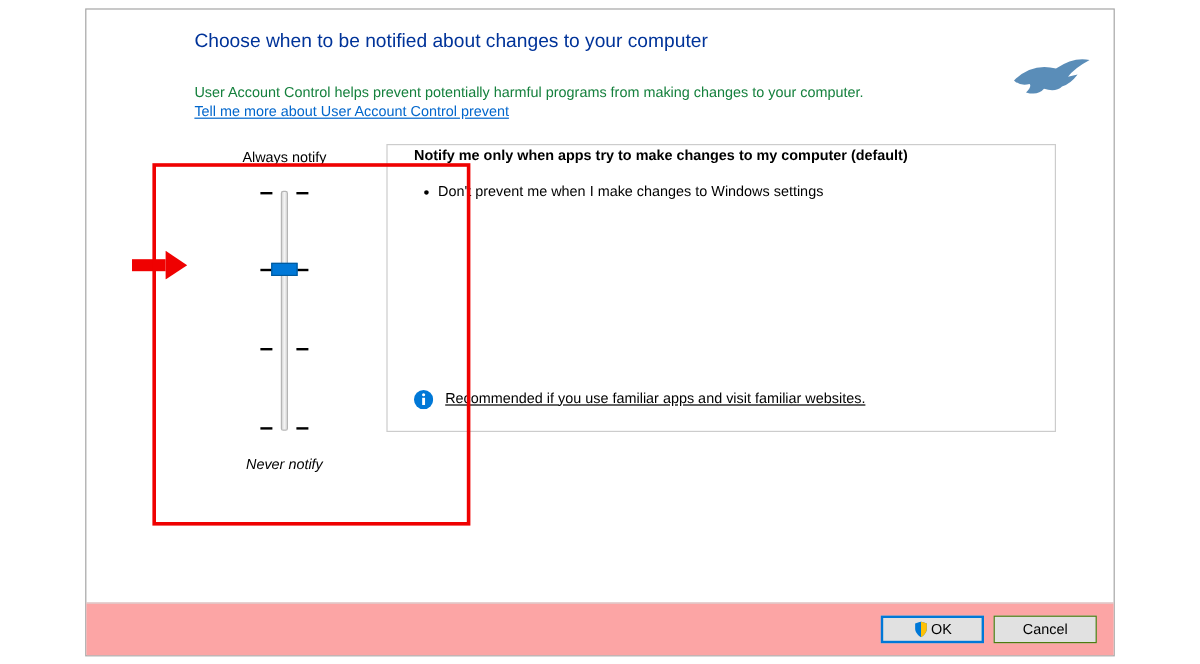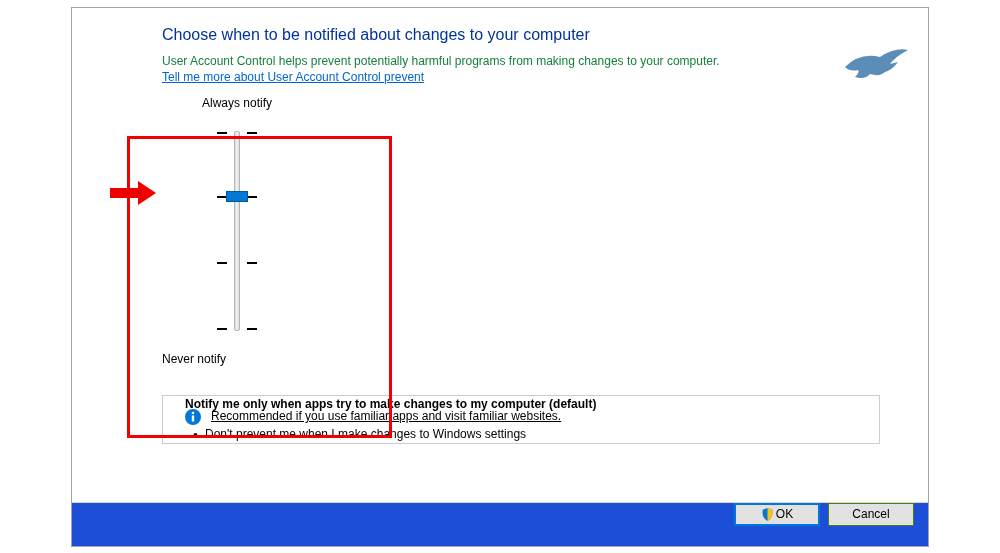--- a/index.html
+++ b/index.html
@@ -4,41 +4,41 @@
   <style>
     * { box-sizing: border-box; margin: 0; padding: 0; }
     body { font-family: 'Segoe UI', Tahoma, sans-serif; font-size: 12px; background: #fff; display: flex; justify-content: center; align-items: center; height: 553px; width: 1000px; }
     .window { width: 858px; height: 540px; border: 1px solid #a5a5a5; background: #fff; position: relative; }
     .titlebar { height: 30px; display: flex; align-items: center; padding: 0 0 0 8px; border-bottom: 1px solid #e5e5e5; }
     .titlebar-icon { width: 16px; height: 16px; margin-right: 6px; }
     .titlebar-text { font-size: 12px; color: #000; flex: 1; }
     .win-controls { display: flex; height: 100%; }
     .win-btn { width: 46px; height: 30px; display: flex; align-items: center; justify-content: center; font-family: 'Segoe UI', sans-serif; cursor: default; }
     .content { padding: 18px 48px 0 90px; position: relative; }
-    .page-title { color: #003399; font-size: 16px; font-weight: normal; margin-bottom: 10px; }
+    .page-title { color: #003399; font-size: 16px; font-weight: normal; margin-bottom: 26px; }
     .description { font-size: 12px; color: #15803d; margin-bottom: 2px; }
     .link { color: #0066cc; text-decoration: underline; cursor: pointer; font-size: 12px; }
-    .main-area { display: flex; margin-top: 8px; gap: 29px; flex-direction: column; }
+    .main-area { display: flex; margin-top: 20px; gap: 10px; }
     .slider-section { width: 150px; position: relative; padding-top: 4px; }
     .slider-label-top { text-align: center; font-size: 12px; margin-bottom: 15px; }
-    .slider-label-bottom { font-size: 12px; margin-top: 15px; }
+    .slider-label-bottom { text-align: center; font-size: 12px; margin-top: 15px; font-style: italic; }
     .slider-track-area { position: relative; height: 212px; display: flex; justify-content: center; align-items: center; }
     .slider-track { width: 6px; height: 200px; background: linear-gradient(to right, #d8d8d8, #f5f5f5, #d8d8d8); border: 1px solid #b5b5b5; border-radius: 2px; position: relative; }
     .slider-tick { position: absolute; width: 10px; height: 2px; background: #000; }
     .slider-tick.left { left: -18px; }
     .slider-tick.right { right: -18px; }
     .slider-thumb { position: absolute; width: 22px; height: 11px; background: #0078d7; border: 1px solid #005a9e; left: 50%; transform: translateX(-50%); cursor: pointer; }
     .arrow { position: absolute; left: -52px; top: 56px; }
     .info-panel { border: 1px solid #ccc; flex: 1; padding: 0 22px; height: 240px; position: relative; }
     .info-title { font-size: 12px; font-weight: bold; margin-bottom: 14px; line-height: 1.4; }
     .info-bullet { font-size: 12px; padding-left: 20px; position: relative; line-height: 1.4; padding-right: 30px; }
     .info-bullet::before { content: '•'; position: absolute; left: 8px; font-size: 14px; }
     .info-footer { position: absolute; bottom: 18px; left: 22px; right: 22px; display: flex; align-items: flex-start; gap: 10px; font-size: 12px; line-height: 1.4; text-decoration: underline; }
     .info-icon { width: 16px; height: 16px; flex-shrink: 0; margin-top: 1px; }
-    .button-bar { position: absolute; bottom: 0; left: 0; right: 0; height: 44px; background: #1d4ed8; border-top: 1px solid #d8d8d8; display: flex; justify-content: flex-end; align-items: flex-start; padding-right: 14px; gap: 8px; }
+    .button-bar { position: absolute; bottom: 0; left: 0; right: 0; height: 44px; background: #fca5a5; border-top: 1px solid #d8d8d8; display: flex; justify-content: flex-end; align-items: center; padding-right: 14px; gap: 8px; }
     .btn { width: 86px; height: 23px; font-size: 12px; border: 1px solid #4d7c0f; background: #e1e1e1; display: flex; align-items: center; justify-content: center; gap: 2px; cursor: default; }
     .btn.default { border: 2px solid #0078d7; }
     .shield-mini { width: 13px; height: 13px; }
     .highlight-box { position: absolute; border: 3px solid #ef0101; left: 55px; top: 128px; width: 265px; height: 302px; pointer-events: none; }
     .eagle-logo { position: absolute; top: 34px; right: 18px; width: 70px; height: 50px; }
   </style>
 </head>
 <body>
 
 <div class="window">

